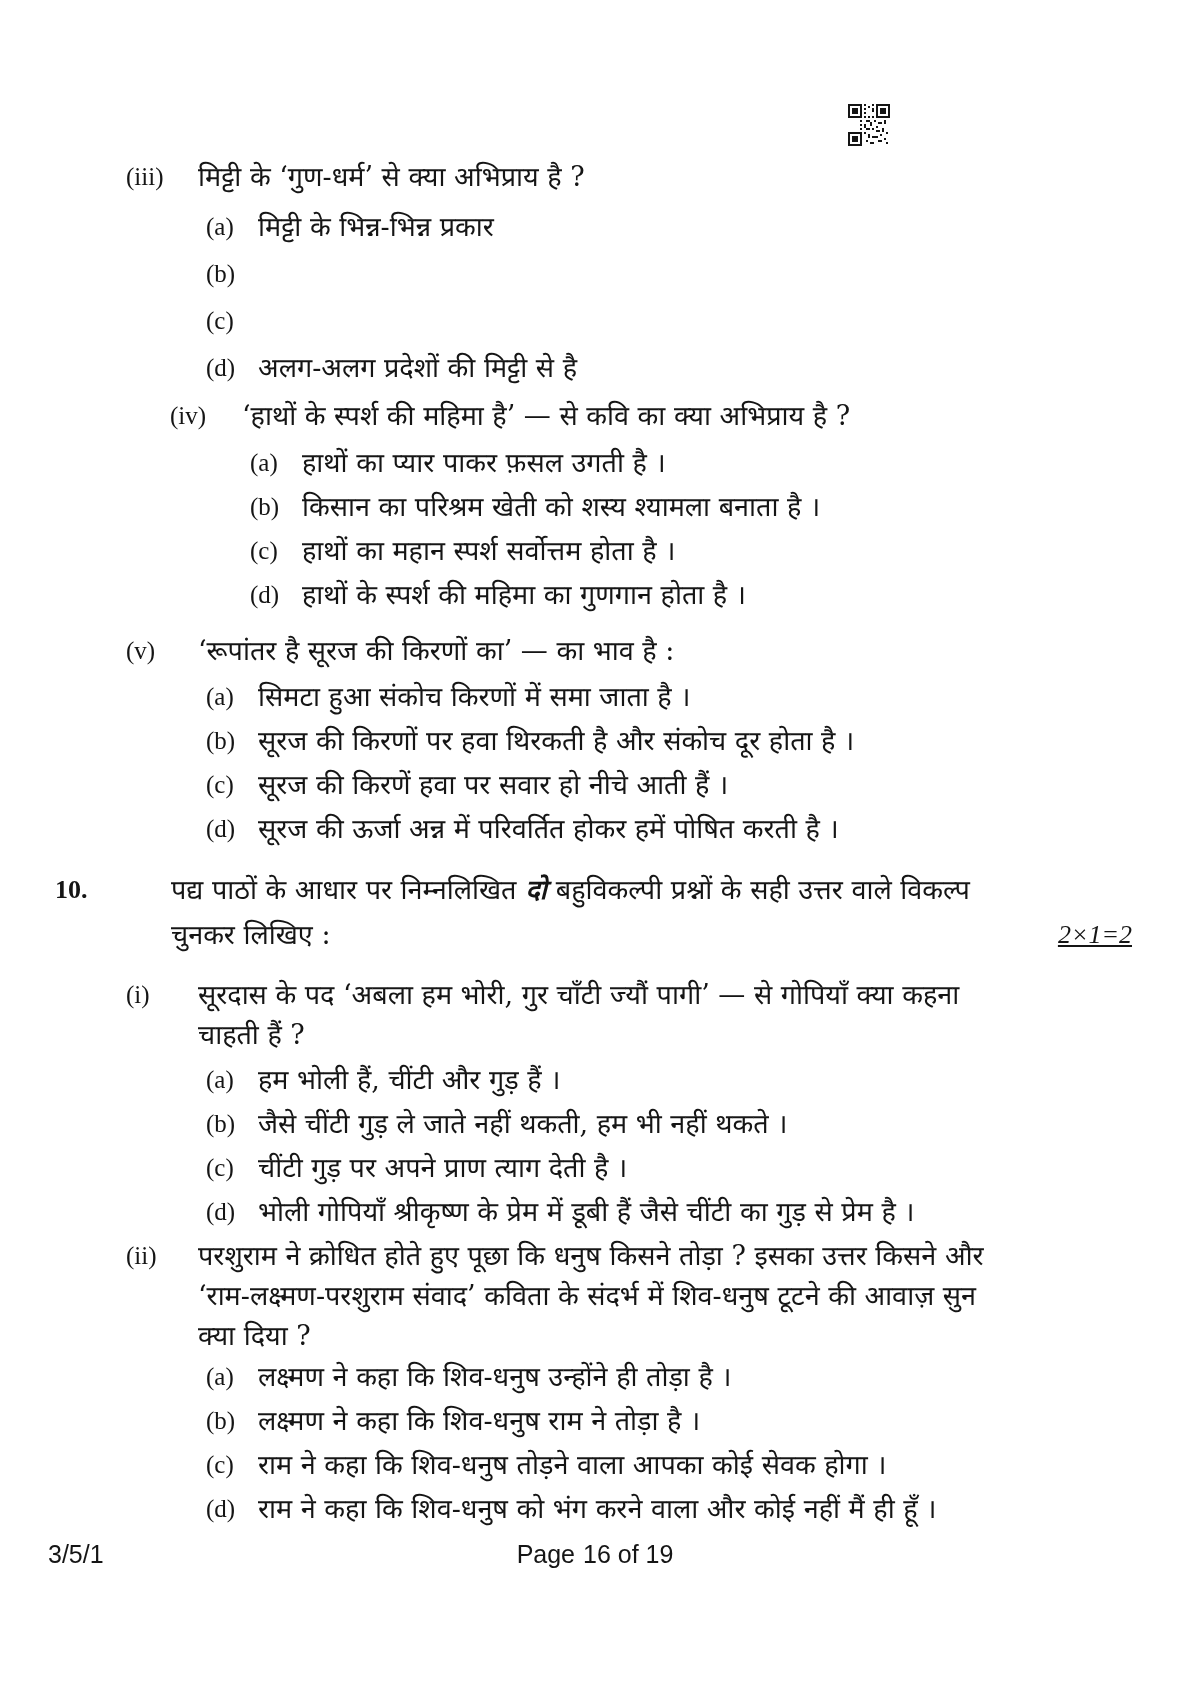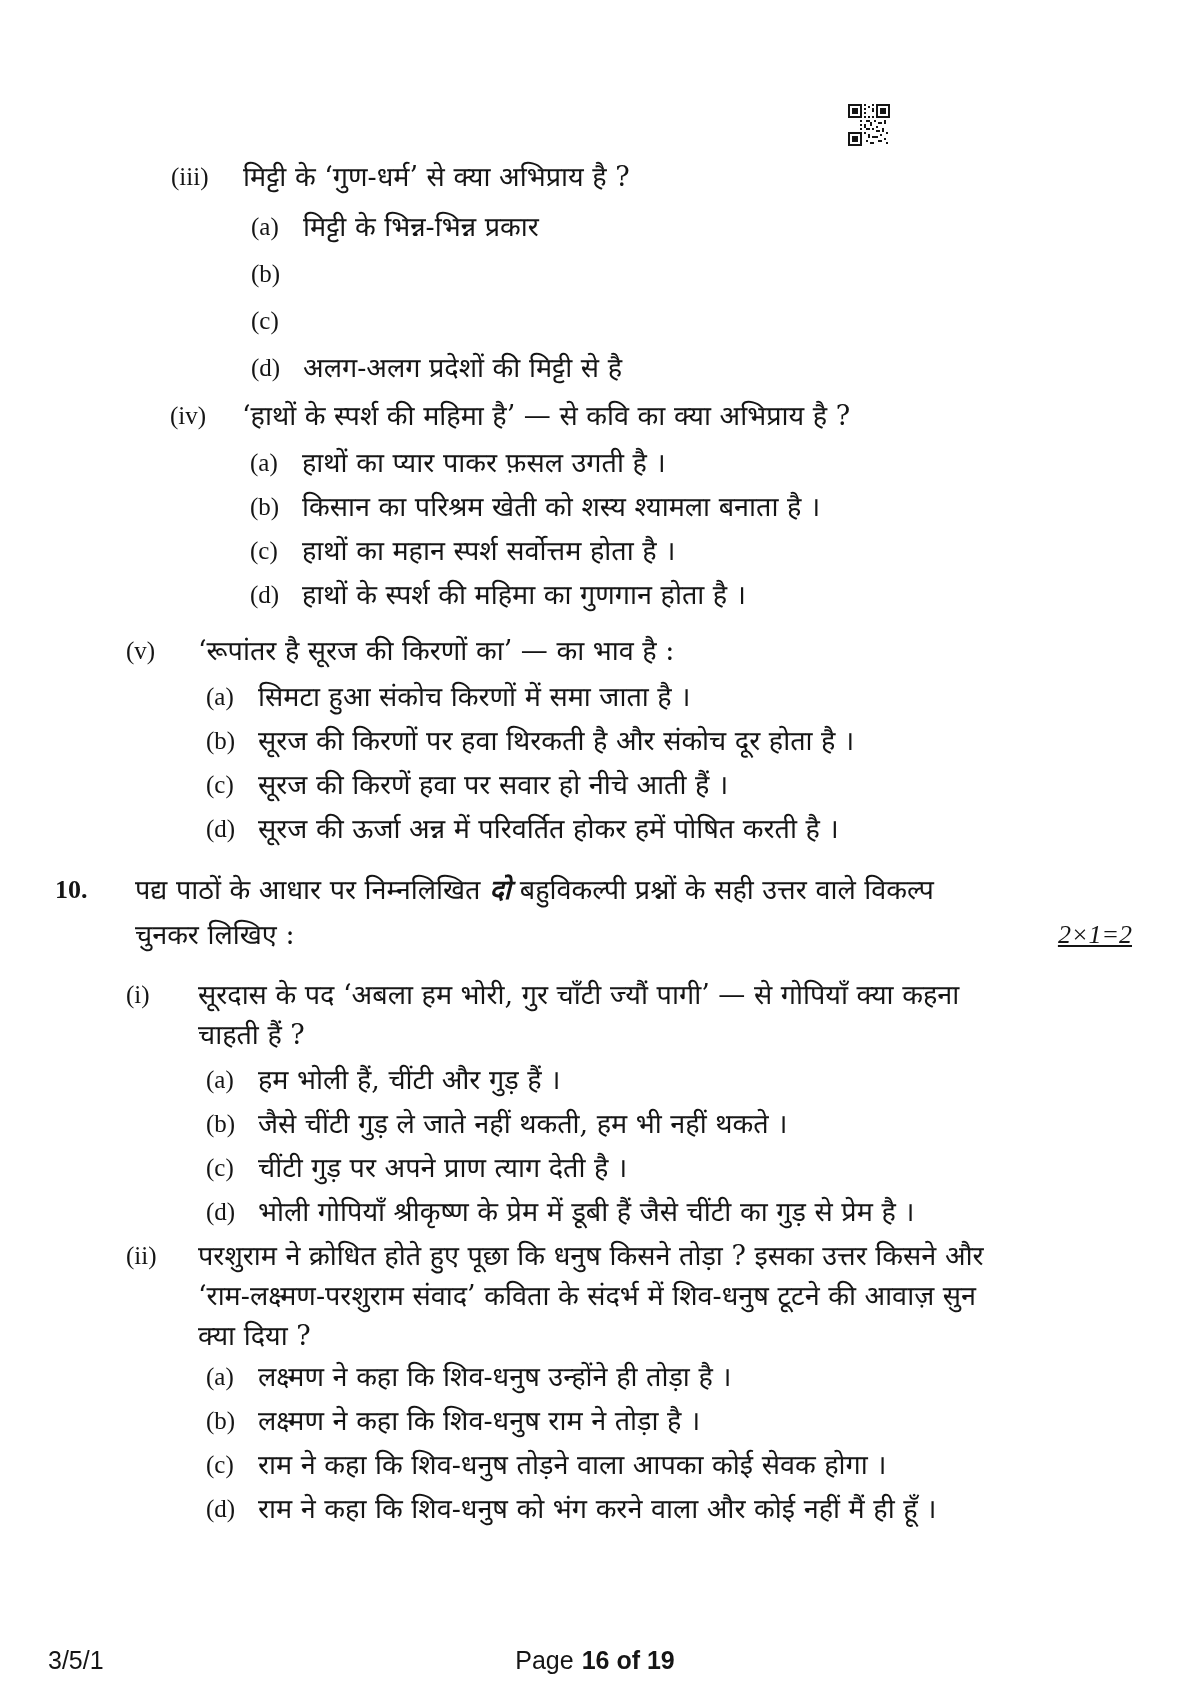--- a/index.html
+++ b/index.html
@@ -45,41 +45,41 @@
   .mainq-body { flex:1; font-size:27px; line-height:45px; }
   .mainq-line1 { white-space:nowrap; }
   .bi { font-weight:bold; font-style:italic; margin:0 9px; }
   .mainq-line2 { display:flex; justify-content:space-between; align-items:flex-start; }
   .marks {
     font-family:"Liberation Serif","DejaVu Serif",serif;
     font-style:italic; font-size:26px;text-decoration:underline;
   }
 
   
-  .s-iii  { margin-top:157px;padding-left:45px; }
+  .s-iii  { margin-top:157px; }
   .o-iii  { margin-top:10px; }
   .s-iv   { margin-top:8px;padding-left:44px; }
   .o-iv   { margin-top:7px; }
   .s-v    { margin-top:16px; }
   .o-v    { margin-top:6px; }
-  .s-q10  { margin-top:18px; }
+  .s-q10  { margin-top:18px;gap:36px; }
   .s-i    { margin-top:18px; }
   .o-i    { margin-top:5px; }
   .s-ii   { margin-top:2px; }
   .o-ii   { margin-top:1px; }
 
   
   .footer {
-    position:absolute; left:0; top:1645px; width:100%;
+    position:absolute; left:0; top:1539px; width:100%;
     font-family:"Liberation Sans","DejaVu Sans",sans-serif;
     font-size:25px; line-height:30px;
   }
   .footer-code { position:absolute; left:48px; top:0; }
   .footer-page { width:100%; text-align:center; }
-  .footer-page .b { font-weight:bold; margin-left:8px;text-align:right; }
+  .footer-page .b { font-weight:normal; margin-left:8px;text-align:right; }
 </style>
 </head>
 <body>
 
 <div class="page">
 
   <svg class="qr" viewBox="0 0 21 21" aria-hidden="true">
     <rect x="0" y="0" width="21" height="21" fill="#ffffff"></rect>
     <path fill="#151515" d="M0 0h7v7H0z M14 0h7v7h-7z M0 14h7v7H0z"></path>
     <path fill="#ffffff" d="M1 1h5v5H1z M15 1h5v5h-5z M1 15h5v5H1z"></path>

